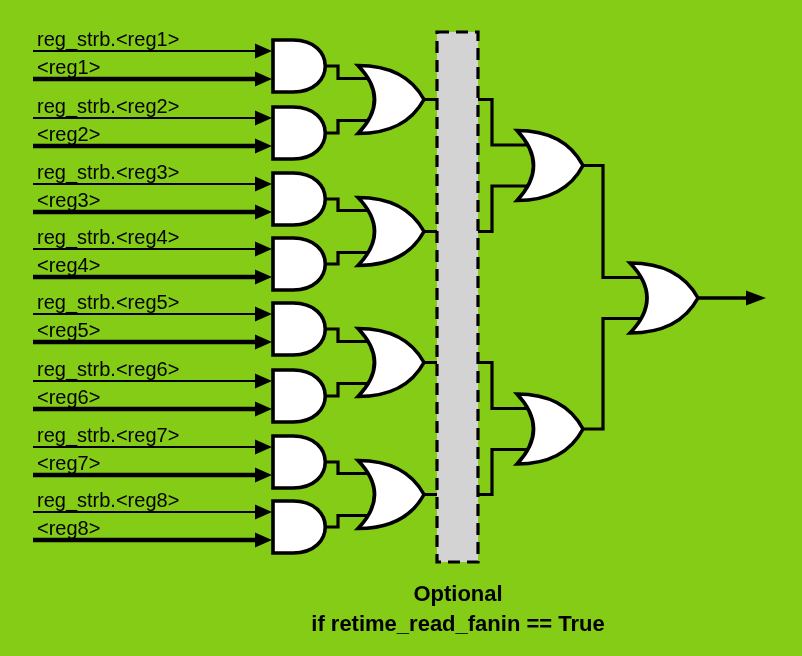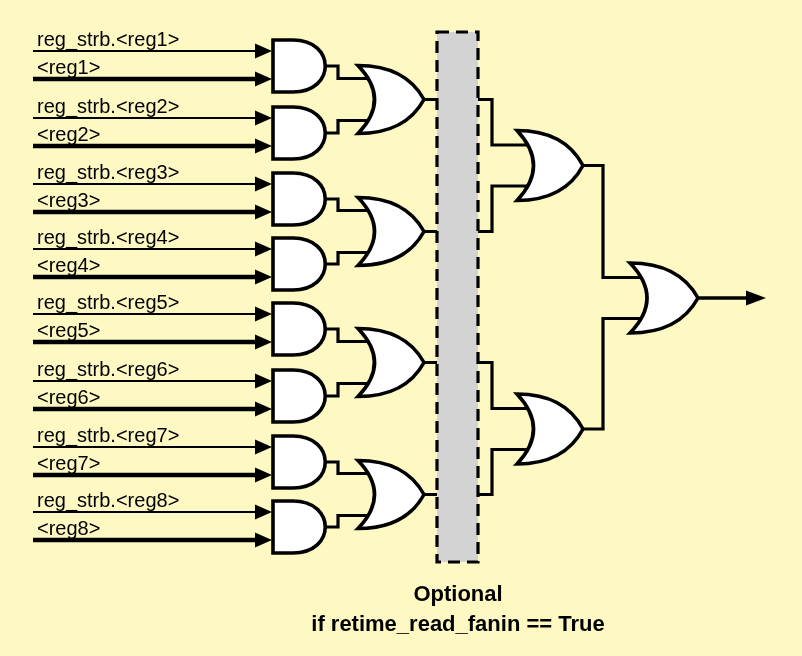--- a/index.html
+++ b/index.html
@@ -1,20 +1,20 @@
 <!DOCTYPE html>
 <html><head>
 <meta charset="utf-8">
 <style>
   html, body { margin: 0; padding: 0; background: #ffffff; }
   #stage {
     position: relative;
     width: 802px;
     height: 656px;
-    background: #fef9c3;
+    background: #84cc16;
     overflow: hidden;
   }
   svg text {
     font-family: "Liberation Sans", sans-serif;
   }
 </style>
 </head>
 <body>
 
 <div id="stage">

